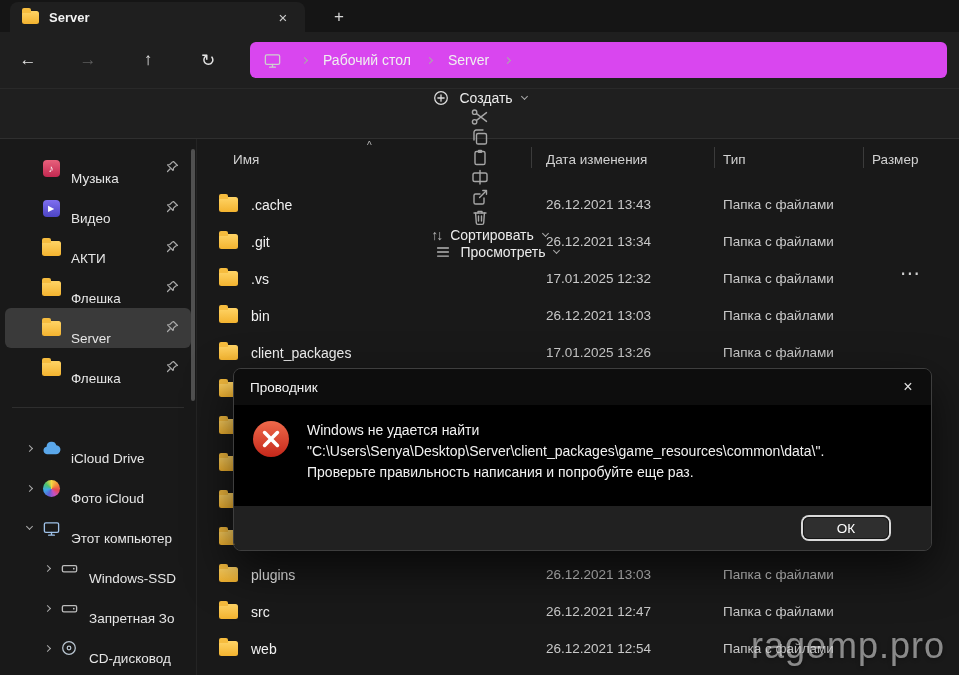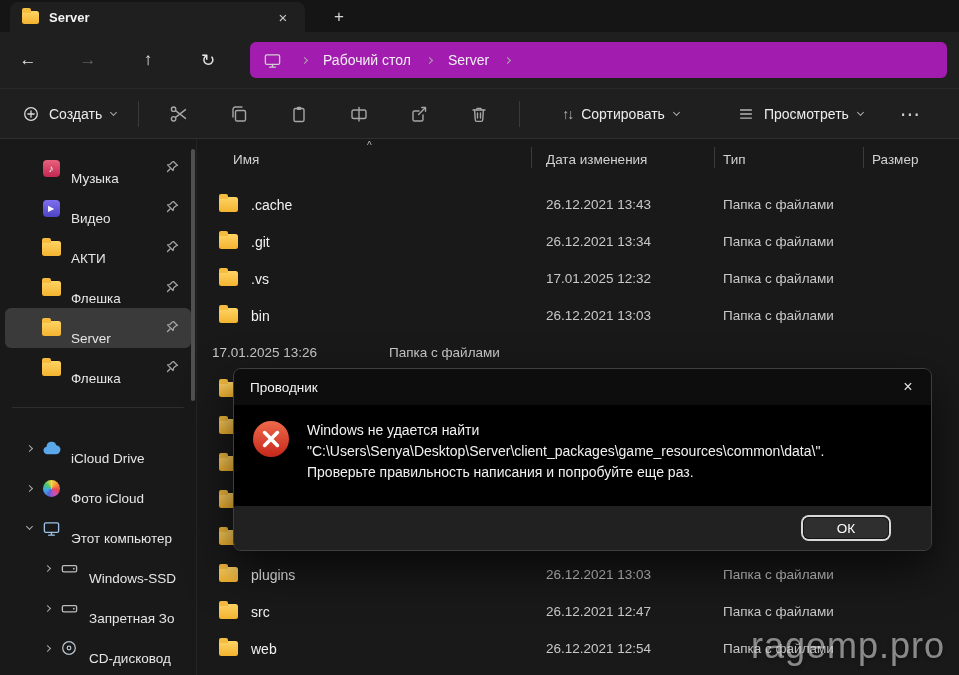--- a/index.html
+++ b/index.html
@@ -13,31 +13,31 @@
          display:flex; align-items:center; padding:0 12px; gap:10px; }
   .tab-title { flex:1; font-size:13px; font-weight:bold; color:#f2f2f2; white-space:nowrap; overflow:hidden; }
   .tab-close { color:#cccccc; font-size:15px; width:20px; text-align:center; cursor:default; }
   .newtab { margin-left:22px; margin-bottom:5px; color:#d6d6d6; font-size:17px; width:24px; text-align:center; }
 
   
   .navbar { height:56px; background:#1f1f1f; display:flex; align-items:center; padding:0 10px; }
   .nav-btn { width:36px; height:36px; display:flex; align-items:center; justify-content:center;
              font-size:17px; color:#e4e4e4; border-radius:5px; margin-right:24px; }
   .nav-btn.disabled { color:#5d5d5d; }
-  .addressbar { flex:1; height:36px; background:#a21caf; border-radius:6px; display:flex; align-items:center;
+  .addressbar { flex:1; height:36px; background:#d946ef; border-radius:6px; display:flex; align-items:center;
                 padding:0 12px; gap:10px; margin-right:2px; }
   .crumb { font-size:14px; color:#f0f0f0; padding:0 6px; white-space:nowrap; }
   .chev { display:inline-block; width:6px; height:6px; border-right:1.4px solid #aaaaaa; border-bottom:1.4px solid #aaaaaa; }
   .chev.down { transform:rotate(45deg); margin-top:-3px; }
   .chev.right { transform:rotate(-45deg); }
   .chev.tiny { width:5px; height:5px; }
 
   
   .toolbar { height:51px; background:#1f1f1f; border-top:1px solid #292929; border-bottom:1px solid #2f2f2f;
-             display:flex; align-items:center; padding:0 10px; }
+             display:flex; align-items:center; padding:0 10px;flex-direction:column; }
   .tool-label-btn { display:flex; align-items:center; gap:9px; height:36px; padding:0 12px; border-radius:5px;
                     font-size:14px; color:#ececec; white-space:nowrap; }
   .vsep { width:1px; height:26px; background:#3a3a3a; margin:0 10px; }
   .tbtn { width:40px; height:36px; display:flex; align-items:center; justify-content:center; color:#a6a6a6;
           border-radius:5px; margin:0 10px; }
   .tbtn svg { stroke:#a6a6a6; fill:none; stroke-width:1.4; stroke-linecap:round; stroke-linejoin:round; }
   .sort-glyph { font-size:14px; letter-spacing:-2px; color:#b5b5b5; }
   .view-btn { margin-left:34px; }
   .sort-btn { margin-left:20px; }
   .more-btn { margin-left:auto; margin-right:22px; font-size:20px; color:#d0d0d0; width:34px; text-align:center; }
@@ -409,20 +409,24 @@
         <div class="frow">
           <span class="c-name">
               <span class="folder"></span>
               <span>bin</span>
             </span>
           <span class="c-date">26.12.2021 13:03</span>
           <span class="c-type">Папка с файлами</span>
           <span class="c-size"></span>
         </div>
         <div class="frow">
+          <span class="c-name">
+              <span class="folder"></span>
+              <span>client_packages</span>
+            </span>
           <span class="c-date">17.01.2025 13:26</span>
           <span class="c-type">Папка с файлами</span>
           <span class="c-size"></span>
         </div>
 
         <div class="frow">
             <span class="c-name">
               <span class="folder"></span>
             </span>
           </div>

